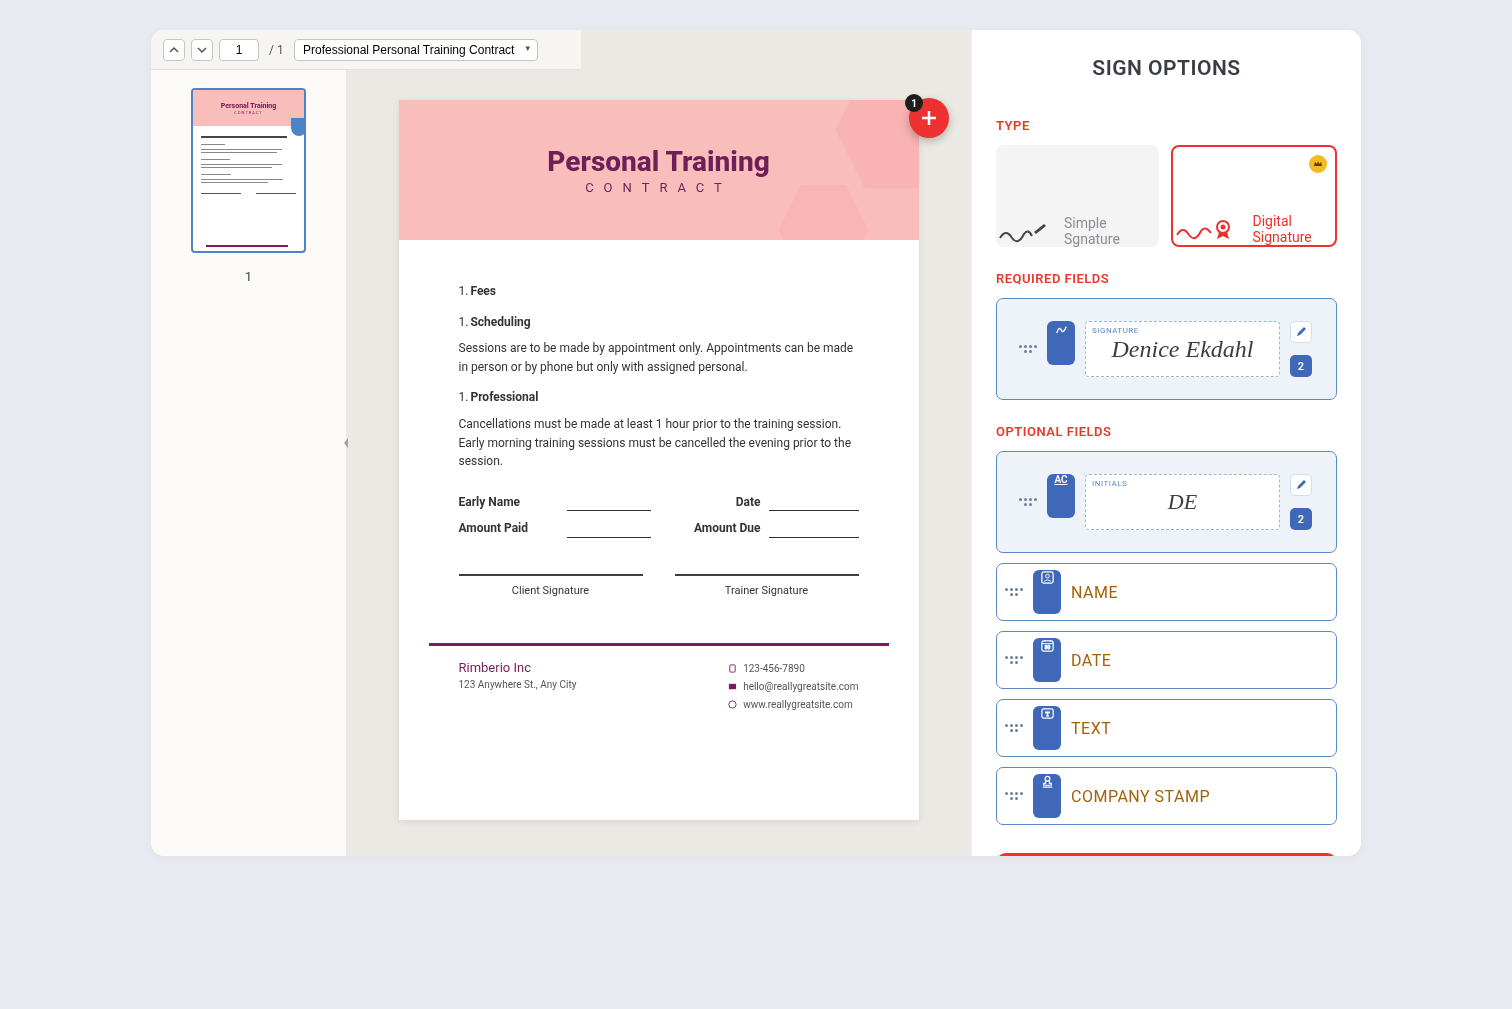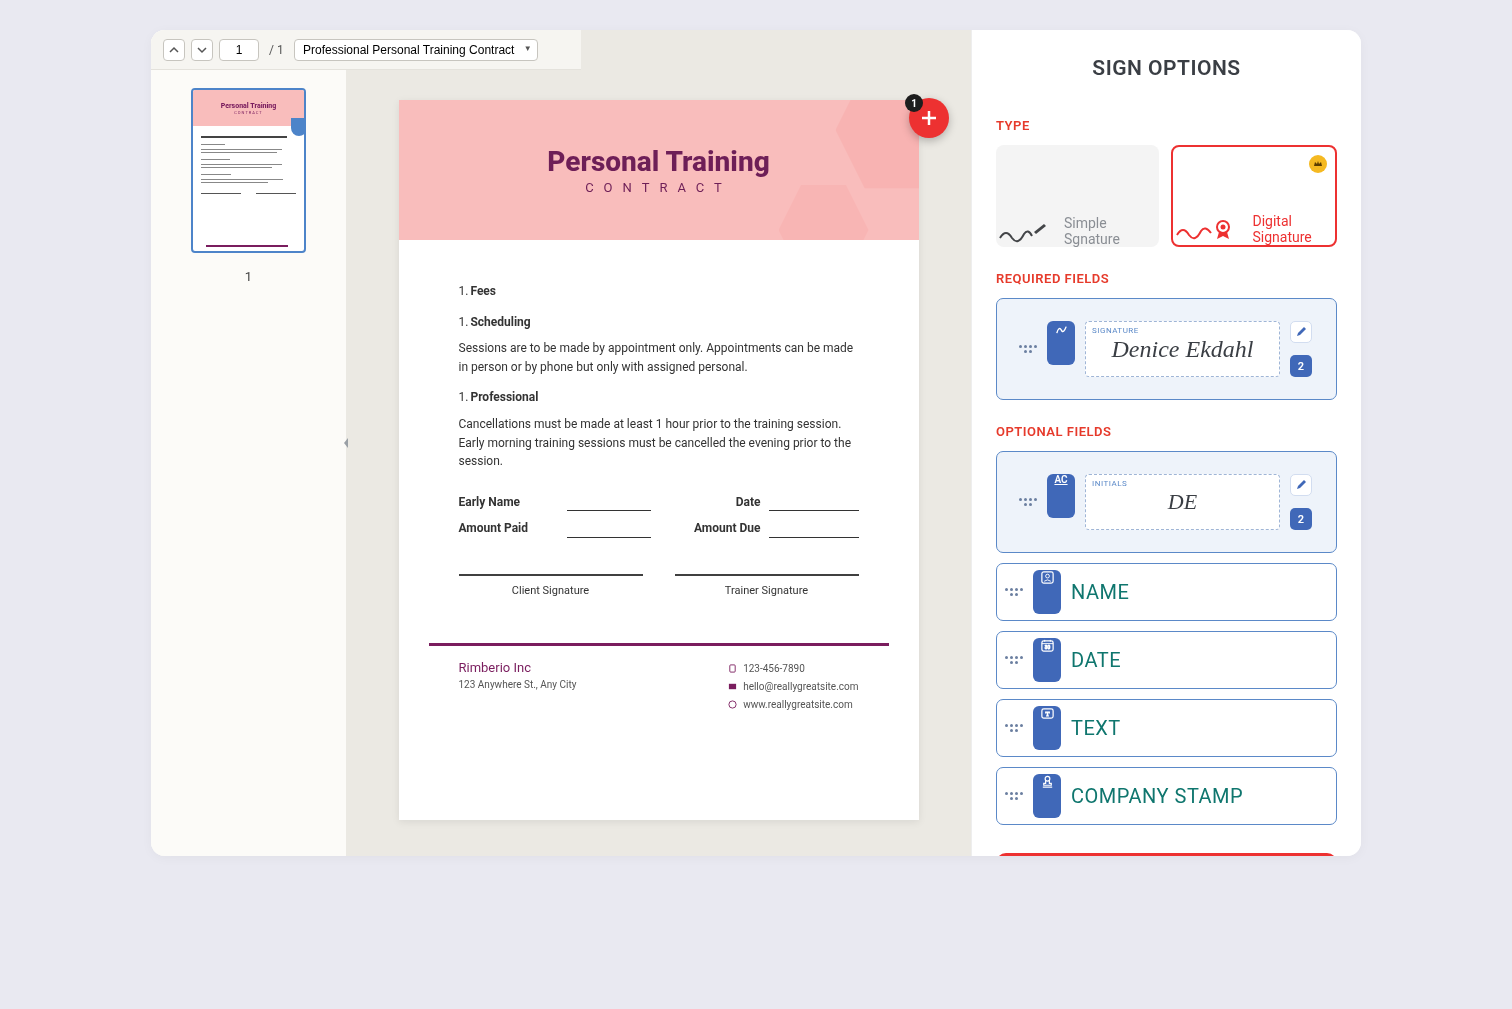--- a/index.html
+++ b/index.html
@@ -84,21 +84,21 @@
 .type-card .icon-area { height: 30px; display:flex; align-items:center;}
 .crown-badge { position:absolute; top:8px; right:8px; width:18px; height:18px; border-radius:50%; background:#f5b921; display:flex; align-items:center; justify-content:center;}
 .crown-badge svg{width:10px;height:10px;fill:#5a3c00;}
 
 .field-card { border: 1.5px solid #5b89c8; border-radius: 7px; padding: 6px 8px; display:flex; align-items:center; gap:10px; margin-bottom: 10px; background:#fff;}
 .field-card.rich { background: #eef3fa; align-items:stretch; padding:22px;}
 .drag-handle { width:18px; display:flex; flex-wrap:wrap; gap:2px; align-content:center; justify-content:center; cursor:grab;}
 .drag-handle .dot{width:3px;height:3px;border-radius:50%;background:#6b7fa0;}
 .field-icon { width:28px; height:44px; background:#4068b8; border-radius:6px; display:flex; justify-content:center; flex-shrink:0;}
 .field-icon svg{ width:15px; height:15px; fill:#fff; stroke:#fff;}
-.field-label { font-size:20px; color:#0f766e; letter-spacing:0.5px;}
+.field-label { font-size:16px; color:#a16207; letter-spacing:0.5px;}
 
 .rich-content { flex:1; border:1px dashed #9fb5d6; border-radius:4px; position:relative; display:flex; align-items:center; justify-content:center; height:56px; background:#fff;}
 .rich-tag { position:absolute; top:4px; left:6px; font-size:8px; color:#5b89c8; letter-spacing:0.5px;}
 .rich-value { font-family: 'Brush Script MT', cursive; font-size:24px; color:#3a3e44; font-style:italic;}
 .rich-value.init { font-family: Georgia, serif; font-size:22px; font-style:italic;}
 .rich-actions { display:flex; flex-direction:column; justify-content:space-between; gap:4px; width:24px;}
 .r-btn { width:22px;height:22px; border-radius:5px; display:flex; align-items:center; justify-content:center; font-size:11px; cursor:pointer;}
 .r-btn.edit { background:#fff; color:#4068b8; border:1px solid #d2ddf0;}
 .r-btn.edit svg{width:12px;height:12px;fill:#4068b8;}
 .r-btn.count { background:#4068b8; color:#fff; font-weight:600;}

